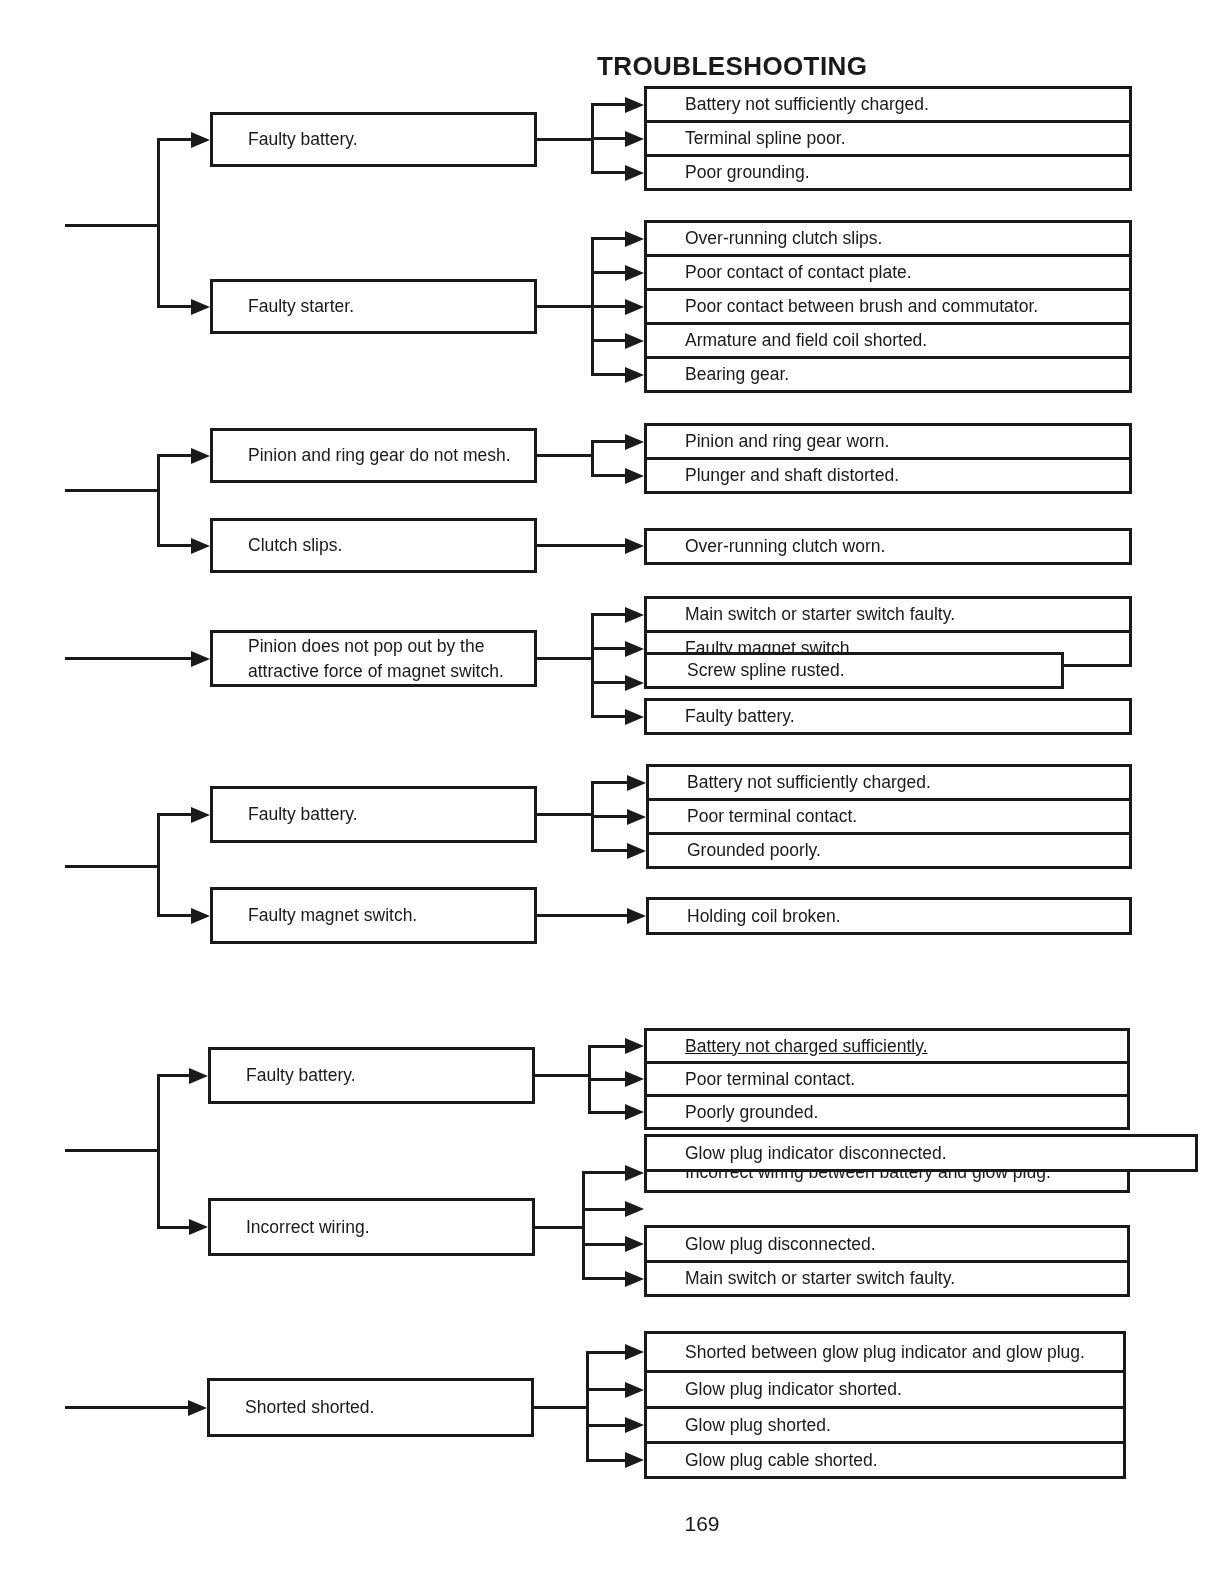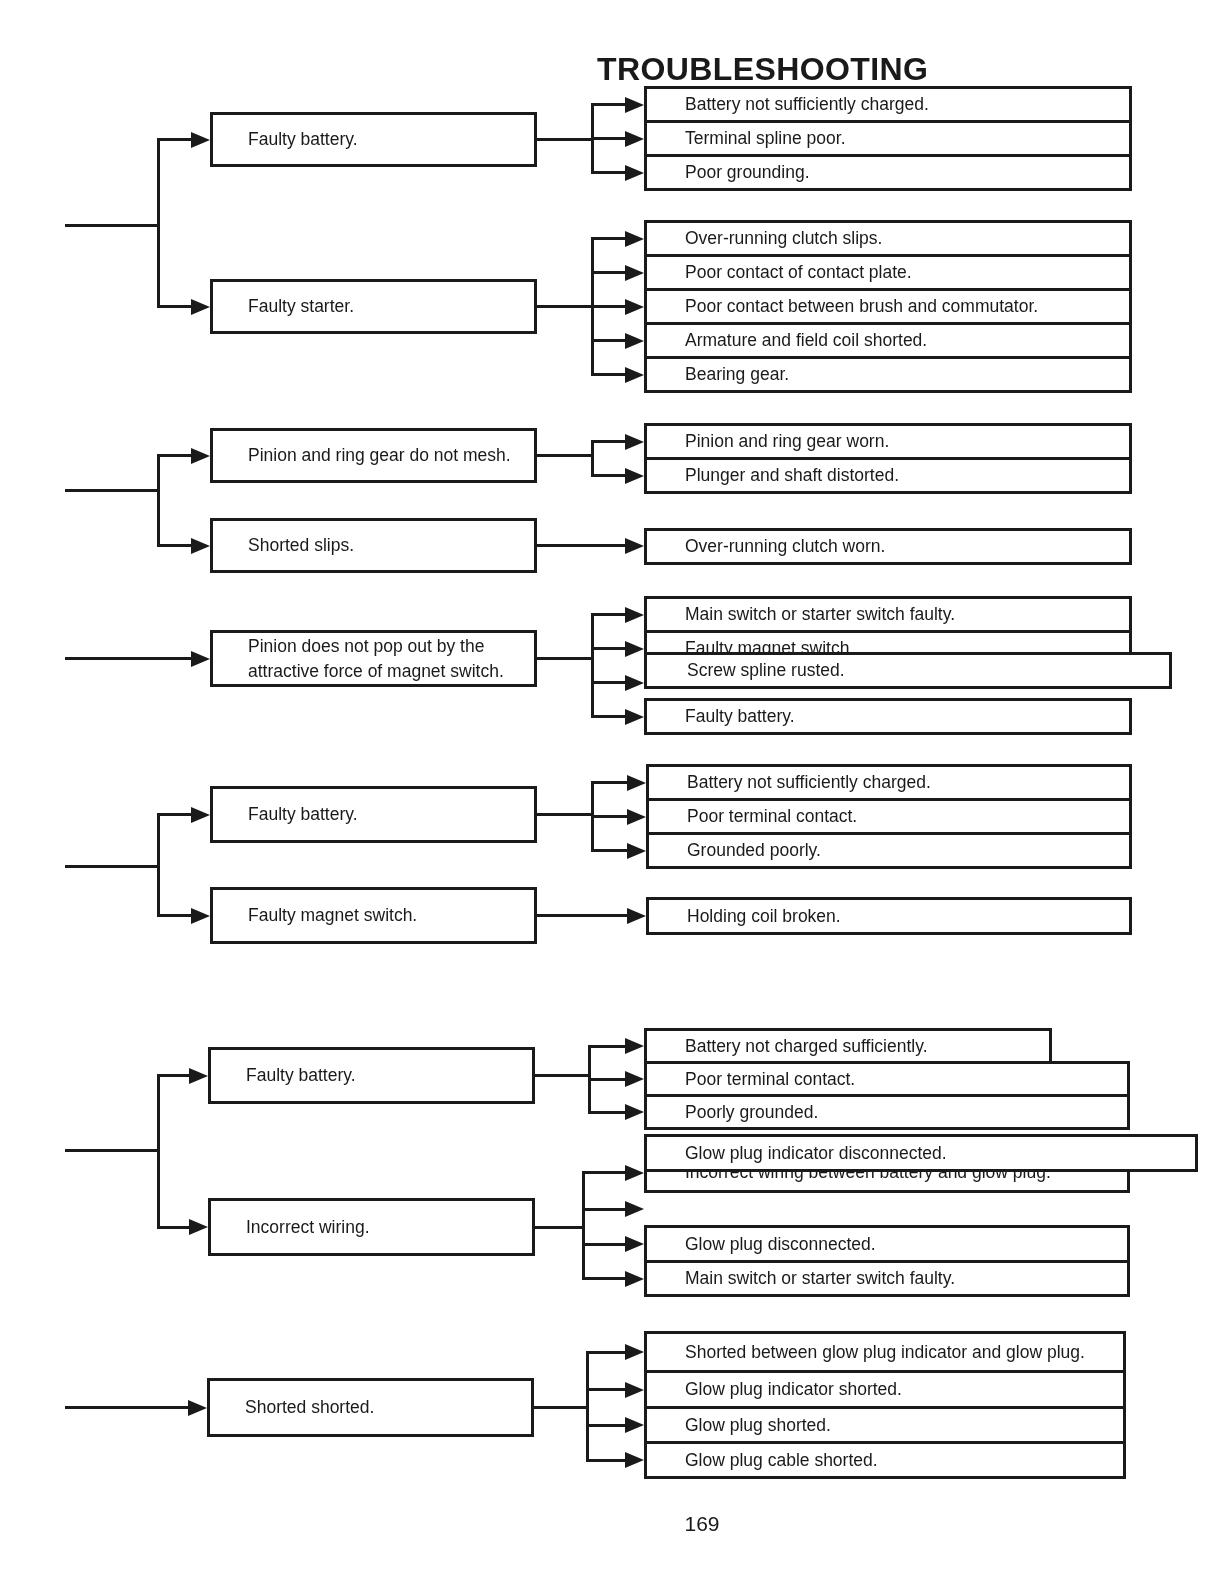--- a/index.html
+++ b/index.html
@@ -12,21 +12,21 @@
     width:1224px;height:1584px;
     margin:0 auto;
     background:var(--paper);
     font-family:"Liberation Sans", sans-serif;
     color:var(--ink);
     overflow:hidden;
   }
   #page-title{
     position:absolute;
     left:597px;top:51px;
-    font-size:32px;
+    font-size:26px;
     font-weight:bold;
     letter-spacing:0.4px;
     white-space:nowrap;
   }
   #page-number{
     position:absolute;
     left:652px;top:1512px;
     width:100px;
     text-align:center;
     font-size:21px;
@@ -122,31 +122,31 @@
       <div class="arrowhead" style="left: 191px; top: 537.5px;"></div>
       <div class="sbox" style="left: 210px; top: 428px; width: 327px; height: 55px;">Pinion and ring gear do not mesh.</div>
       <div class="crow" style="left: 644px; top: 423px; width: 488px; height: 37px;">Pinion and ring gear worn.</div>
       <div class="crow" style="left: 644px; top: 457px; width: 488px; height: 37px;">Plunger and shaft distorted.</div>
       <div class="hline" style="left: 537px; top: 454px; width: 55px;"></div>
       <div class="vline" style="left: 590.5px; top: 440px; height: 37px;"></div>
       <div class="hline" style="left: 592px; top: 440px; width: 35px;"></div>
       <div class="arrowhead" style="left: 625px; top: 433.5px;"></div>
       <div class="hline" style="left: 592px; top: 474px; width: 35px;"></div>
       <div class="arrowhead" style="left: 625px; top: 467.5px;"></div>
-      <div class="sbox" style="left: 210px; top: 518px; width: 327px; height: 55px;">Shorted slips.</div>
+      <div class="sbox" style="left: 210px; top: 518px; width: 327px; height: 55px;">Clutch slips.</div>
       <div class="crow" style="left: 644px; top: 528px; width: 488px; height: 37px;">Over-running clutch worn.</div>
       <div class="hline" style="left: 537px; top: 544px; width: 90px;"></div>
       <div class="arrowhead" style="left: 625px; top: 537.5px;"></div>
       <div class="hline" style="left: 65px; top: 657px; width: 128px;"></div>
       <div class="arrowhead" style="left: 191px; top: 650.5px;"></div>
       <div class="sbox" style="left: 210px; top: 630px; width: 327px; height: 57px;">Pinion does not pop out by the
 attractive force of magnet switch.</div>
       <div class="crow" style="left: 644px; top: 596px; width: 488px; height: 37px;">Main switch or starter switch faulty.</div>
       <div class="crow" style="left: 644px; top: 630px; width: 488px; height: 37px;">Faulty magnet switch.</div>
-      <div class="crow" style="left: 644px; top: 652px; width: 528px; height: 37px; padding-left: 40px;">Screw spline rusted.</div>
+      <div class="crow" style="left: 644px; top: 652px; width: 420px; height: 37px; padding-left: 40px;">Screw spline rusted.</div>
       <div class="crow" style="left: 644px; top: 698px; width: 488px; height: 37px;">Faulty battery.</div>
       <div class="hline" style="left: 537px; top: 657px; width: 55px;"></div>
       <div class="vline" style="left: 590.5px; top: 613px; height: 105px;"></div>
       <div class="hline" style="left: 592px; top: 613px; width: 35px;"></div>
       <div class="arrowhead" style="left: 625px; top: 606.5px;"></div>
       <div class="hline" style="left: 592px; top: 647px; width: 35px;"></div>
       <div class="arrowhead" style="left: 625px; top: 640.5px;"></div>
       <div class="hline" style="left: 592px; top: 681px; width: 35px;"></div>
       <div class="arrowhead" style="left: 625px; top: 674.5px;"></div>
       <div class="hline" style="left: 592px; top: 715px; width: 35px;"></div>
@@ -173,21 +173,21 @@
       <div class="crow" style="left: 646px; top: 897px; width: 486px; height: 38px;">Holding coil broken.</div>
       <div class="hline" style="left: 537px; top: 914px; width: 92px;"></div>
       <div class="arrowhead" style="left: 627px; top: 907.5px;"></div>
       <div class="hline" style="left: 65px; top: 1148.5px; width: 93px;"></div>
       <div class="vline" style="left: 156.5px; top: 1074px; height: 154.5px;"></div>
       <div class="hline" style="left: 158px; top: 1074px; width: 33px;"></div>
       <div class="arrowhead" style="left: 189px; top: 1067.5px;"></div>
       <div class="hline" style="left: 158px; top: 1225.5px; width: 33px;"></div>
       <div class="arrowhead" style="left: 189px; top: 1219px;"></div>
       <div class="sbox" style="left: 208px; top: 1047px; width: 327px; height: 57px;">Faulty battery.</div>
-      <div class="crow" style="left: 644px; top: 1028px; width: 408px; height: 36px;">Battery not charged sufficiently.</div>
+      <div class="crow" style="left: 644px; top: 1028px; width: 486px; height: 36px; text-decoration: underline;">Battery not charged sufficiently.</div>
       <div class="crow" style="left: 644px; top: 1061px; width: 486px; height: 36px;">Poor terminal contact.</div>
       <div class="crow" style="left: 644px; top: 1094px; width: 486px; height: 36px;">Poorly grounded.</div>
       <div class="hline" style="left: 535px; top: 1074px; width: 54px;"></div>
       <div class="vline" style="left: 587.5px; top: 1044.5px; height: 69px;"></div>
       <div class="hline" style="left: 589px; top: 1044.5px; width: 38px;"></div>
       <div class="arrowhead" style="left: 625px; top: 1038px;"></div>
       <div class="hline" style="left: 589px; top: 1077.5px; width: 38px;"></div>
       <div class="arrowhead" style="left: 625px; top: 1071px;"></div>
       <div class="hline" style="left: 589px; top: 1110.5px; width: 38px;"></div>
       <div class="arrowhead" style="left: 625px; top: 1104px;"></div>

